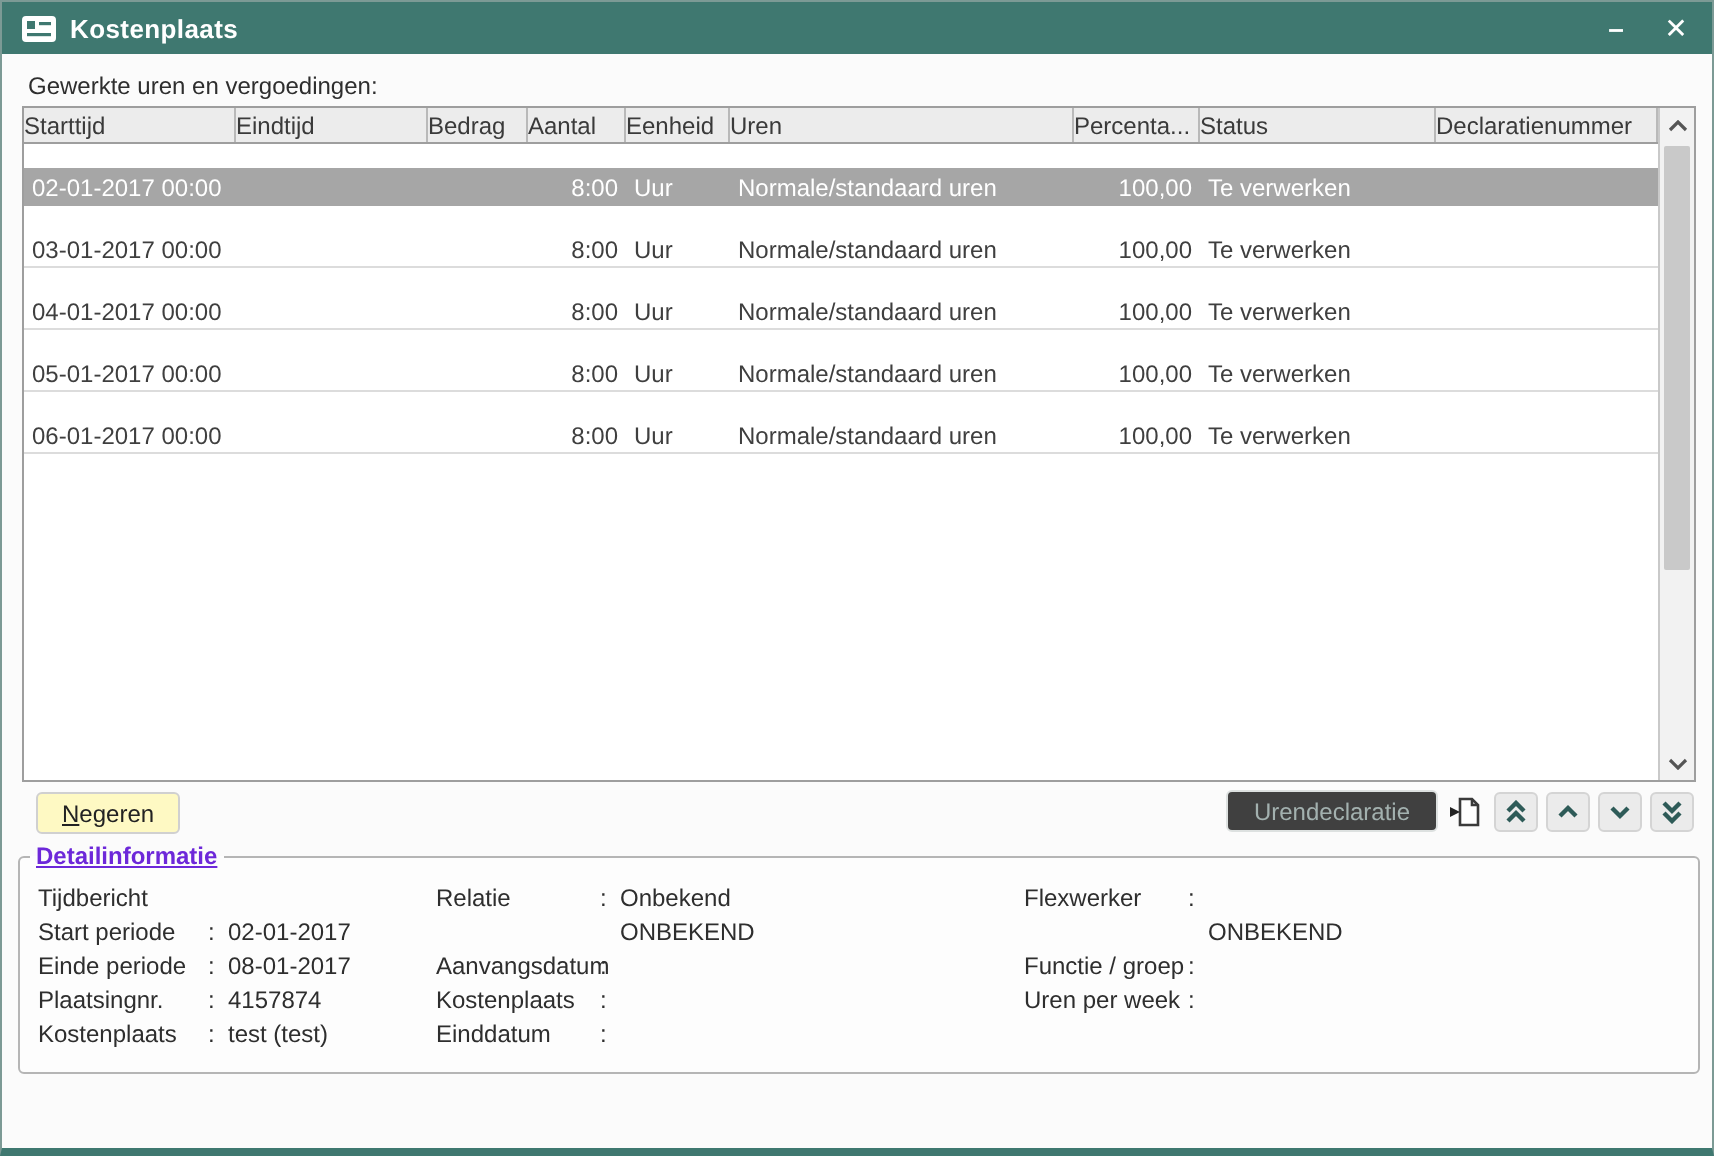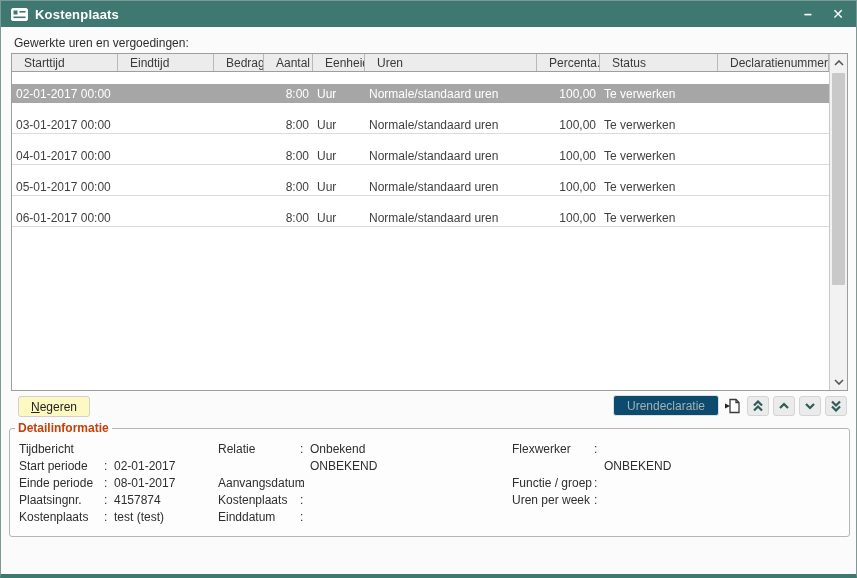--- a/index.html
+++ b/index.html
@@ -31,21 +31,21 @@
     background:#fff; border:1px solid #9e9e9e; display:flex;
   }
   .lb-grid{ width:818px; }
   .lb-header, .lb-row{
     display:grid; grid-template-columns:106px 96px 50px 49px 52px 172px 63px 118px 1fr;
   }
   .lb-header{
     height:18px; background:#ececec; border-bottom:1px solid #9e9e9e; color:#3a3a3a;
   }
   .lb-header span{
-    padding:2px 4px 0 12px; border-right:1px solid #b9b9b9; white-space:nowrap; overflow:hidden;
+    padding:2px 4px 0 0; border-right:1px solid #b9b9b9; white-space:nowrap; overflow:hidden;
   }
   .lb-row{ height:19px; border-bottom:1px solid #dcdcdc; color:#3f3f3f; background:#fff;margin-top:12px; }
   .lb-row span{ padding:3px 4px 0 4px; white-space:nowrap; overflow:hidden; }
   .lb-row span:nth-child(3), .lb-row span:nth-child(4), .lb-row span:nth-child(7){ text-align:right; }
   .lb-row.selected{ background:#a6a6a6; color:#fff; border-bottom-color:#a6a6a6; }
 
   
   .lb-scroll{
     width:18px; height:336px; background:#f2f2f2; border-left:1px solid #c9c9c9;
     position:relative;
@@ -60,32 +60,32 @@
   .btn{
     background:#fef9c3; border:1px solid #d0d0d0; border-radius:3px;
     font-family:inherit; font-size:12px; color:#222; padding:2px 12px; height:21px;
     display:inline-block;
   }
   .btn.mnemonic::first-letter{ text-decoration:underline; }
   .negeren{ position:absolute; left:17px; top:395px; min-width:66px; }
   .right-actions{
     position:absolute; top:394px; right:9px; display:flex; align-items:center; gap:4px;
   }
-  .btn.disabled{ background:#0c4a6e; border-color:#dde1e0; color:#a3b1af; min-width:106px; }
+  .btn.disabled{ background:#404040; border-color:#dde1e0; color:#a3b1af; min-width:106px; }
   .icon-btn{ width:22px; height:20px; background:#ebebeb; border:1px solid #d4d4d4; border-radius:3px;
              display:flex; align-items:center; justify-content:center; padding:0; }
   .doc-icon{ width:20px; height:20px; display:flex; align-items:center; justify-content:center;
              background:transparent; border:none; }
 
   
   fieldset.detail{
     position:absolute; left:8px; top:420px; width:841px; height:116px;
     border:1px solid #b5b5b5; border-radius:3px; background:#fdfdfd;
   }
-  fieldset.detail legend{ margin-left:5px; padding:0 3px; font-weight:bold; color:#c2410c; }
+  fieldset.detail legend{ margin-left:5px; padding:0 3px; font-weight:bold; color:#6d28d9;text-decoration:underline; }
   .dcol{ position:absolute; top:6px; }
   .dcol-1{ left:9px;  width:198px; }
   .dcol-2{ left:208px; width:290px; }
   .dcol-3{ left:502px; width:330px; }
   .drow{ display:grid; height:17px; line-height:17px; white-space:nowrap; color:#2e2e2e; }
   .dcol-1 .drow{ grid-template-columns:85px 10px auto; }
   .dcol-2 .drow{ grid-template-columns:82px 10px auto; }
   .dcol-3 .drow{ grid-template-columns:82px 10px auto; }
 
   

